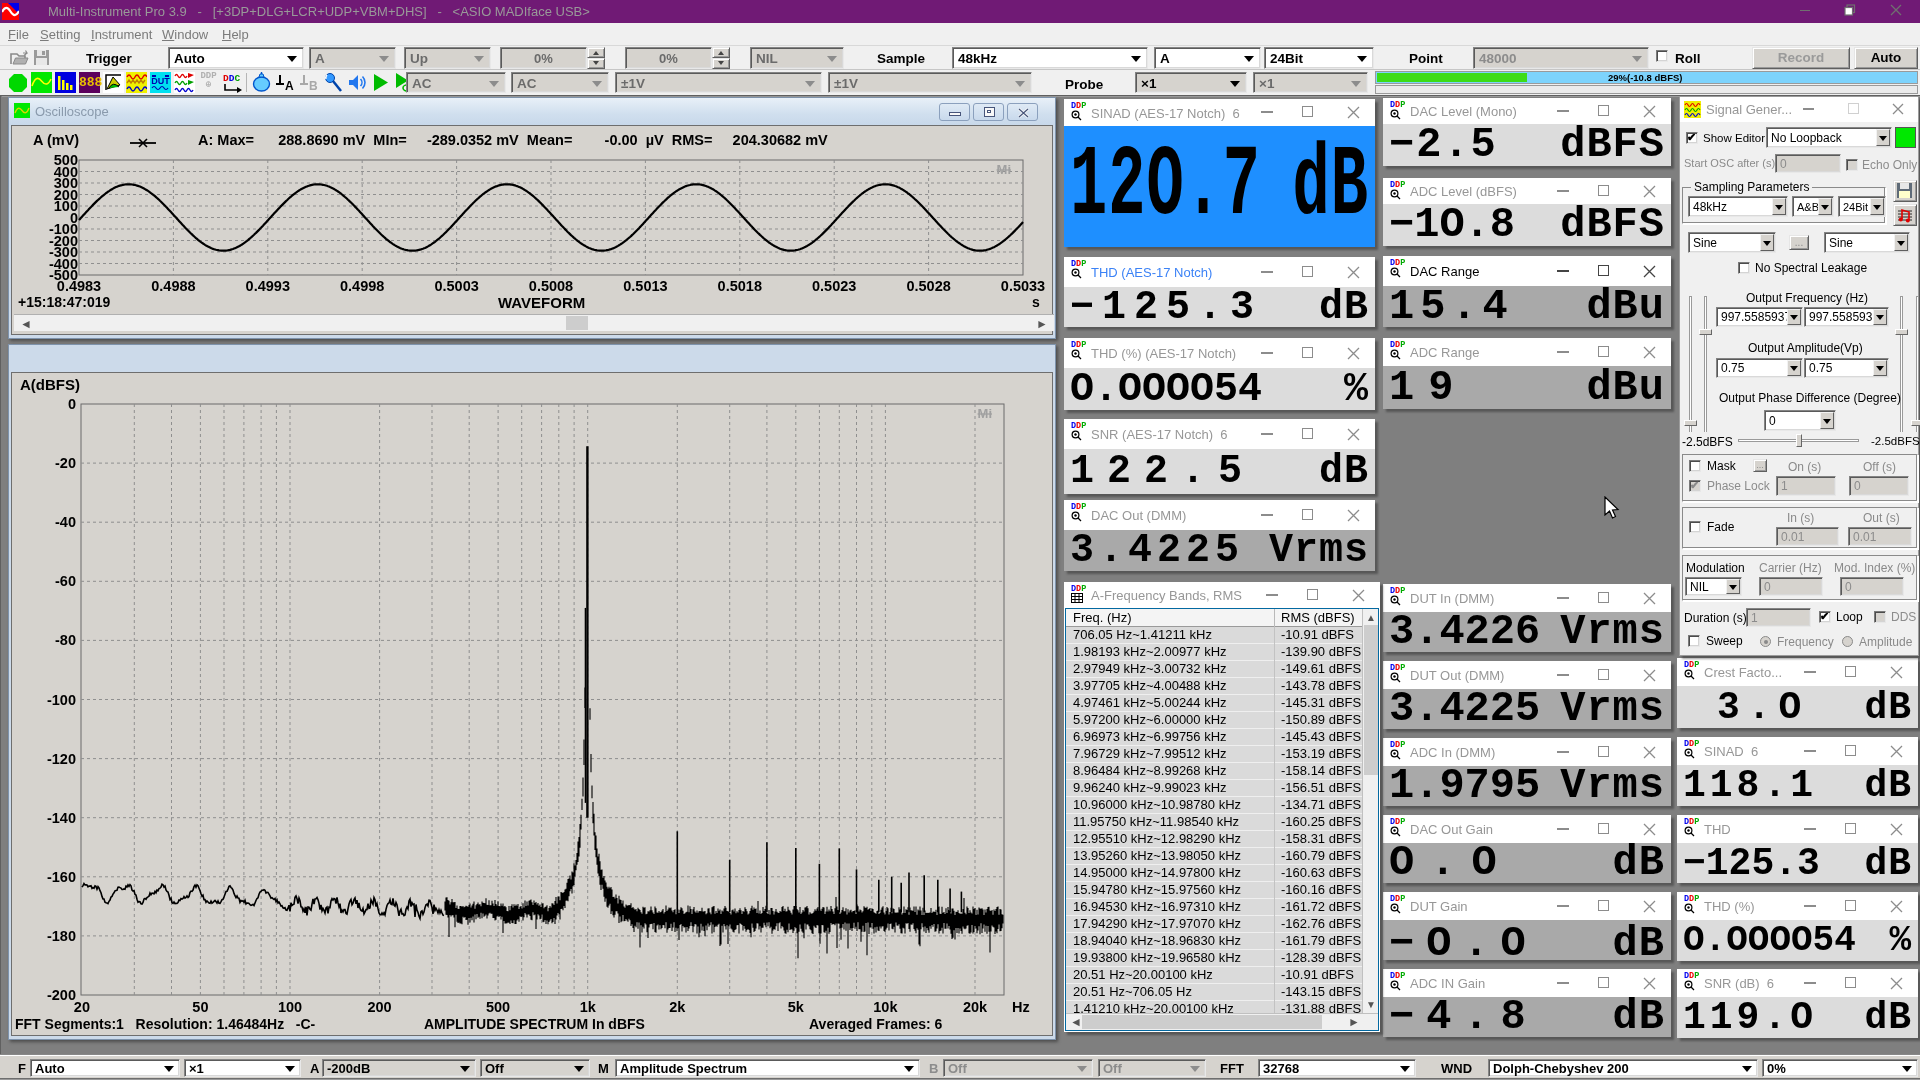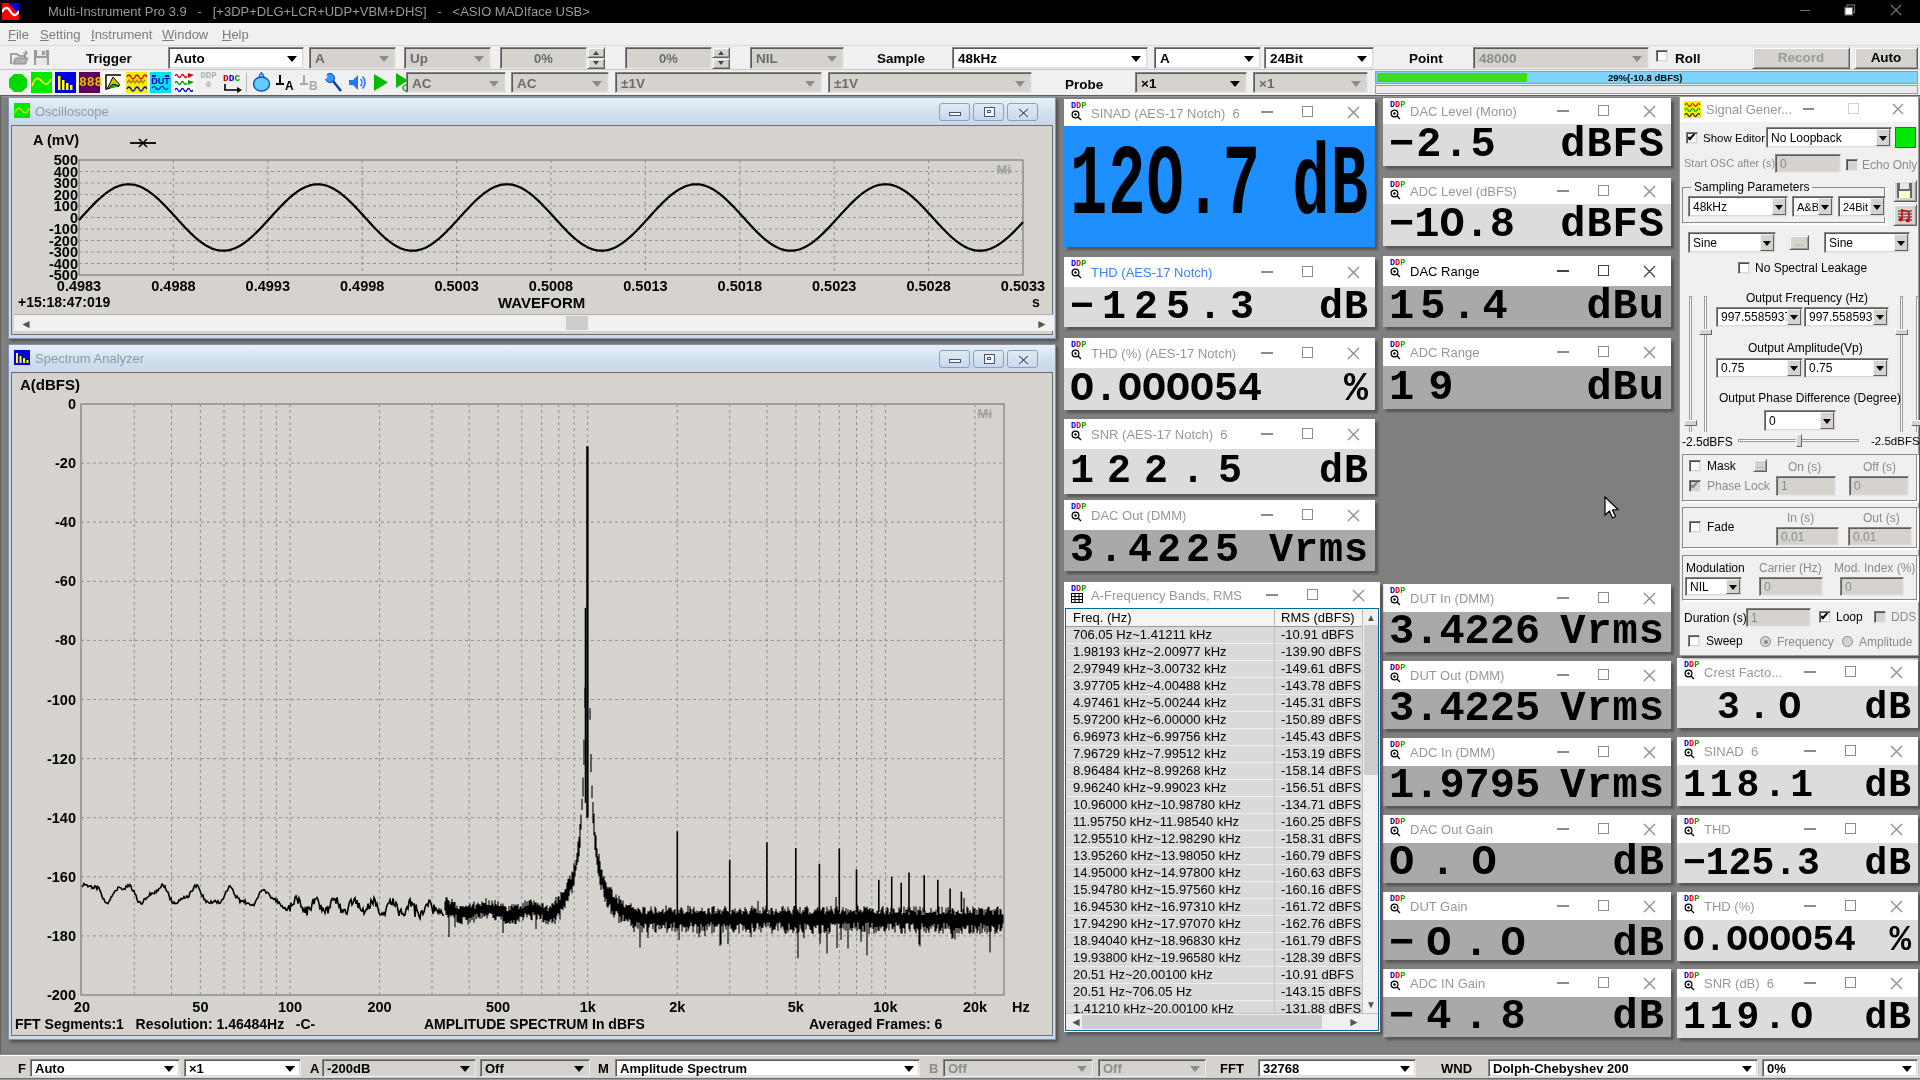--- a/index.html
+++ b/index.html
@@ -26,21 +26,21 @@
 .ptxt{position:absolute;left:27px;top:50%;transform:translateY(-50%);white-space:nowrap}
 .pval{position:absolute;left:0;right:0;bottom:0;font-family:"Liberation Mono",monospace;font-weight:bold;color:#000;overflow:hidden}
 .pfit{position:absolute;left:0;right:0;top:0;bottom:0;display:flex;align-items:center;justify-content:space-between;white-space:pre}
 .pmin{position:absolute;width:12px;height:2px;background:#8c8c8c}
 .psq{position:absolute;width:11px;height:11px;border:1.5px solid #8c8c8c}
 .ddp{position:absolute;left:7px;top:4px;width:18px;height:18px;font-size:8.5px;font-weight:bold;line-height:7px;font-family:"Liberation Mono",monospace}
 .gtxt{color:#8a8a8a}
 .lbl{position:absolute;white-space:nowrap}
 .grp{position:absolute;border:1px solid;border-color:#8a8a8a #fff #fff #8a8a8a;box-shadow:inset -1px -1px 0 #8a8a8a, 1px 1px 0 #fff}
 </style></head><body>
-<div class="abs" style="left:0;top:0;width:1920px;height:23px;background:#000000">
+<div class="abs" style="left:0;top:0;width:1920px;height:23px;background:#701a75">
 <svg class="abs" style="left:2px;top:3px" width="17" height="17" viewBox="0 0 17 17">
       <rect x="0" y="0" width="17" height="17" fill="#ff0000"></rect>
       <path d="M6 0 H17 V11 L6 0 Z" fill="#0000ee"></path>
       <path d="M0 9 Q4 1 8.5 8.5 Q13 16 17 8" stroke="#fff" stroke-width="2.2" fill="none"></path>
     </svg>
 <div class="abs" style="left:48px;top:4px;font-size:13px;color:#999">Multi-Instrument Pro 3.9&nbsp;&nbsp;&nbsp;-&nbsp;&nbsp;&nbsp;[+3DP+DLG+LCR+UDP+VBM+DHS]&nbsp;&nbsp;&nbsp;-&nbsp;&nbsp;&nbsp;&lt;ASIO MADIface USB&gt;</div>
 <div class="abs" style="left:1800px;top:10px;width:10px;height:1.4px;background:#707070"></div>
 <svg class="abs" style="left:1844px;top:4px" width="12" height="12">
       <rect x="3" y="1" width="7.5" height="7.5" fill="none" stroke="#707070" stroke-width="1.2"></rect>
       <rect x="1" y="3.5" width="7.5" height="7.5" fill="#fff" stroke="#707070" stroke-width="1.2"></rect>
@@ -258,20 +258,21 @@
           <path d="M2 2 L11 10 M11 2 L2 10" stroke="#47557a" stroke-width="1.2"></path>
         </svg>
 </div>
 </div>
 <div class="abs" style="left:2px;top:27px;width:1042px;height:210px;background:#d6d3ce;border:1px solid #6e6e6e">
 <div class="abs b" style="left:21px;top:6px;font-size:14.5px">A (mV)</div>
 <svg class="abs" style="left:118px;top:12px" width="26" height="10">
         <path d="M0 5 L26 5" stroke="#000" stroke-width="1.8"></path>
         <path d="M9 1 L17 9 M17 1 L9 9" stroke="#000" stroke-width="1.6"></path>
       </svg>
+<div class="abs b" style="left:186px;top:6px;font-size:14.5px;white-space:pre">A: Max=      288.8690 mV  MIn=     -289.0352 mV  Mean=        -0.00  µV  RMS=     204.30682 mV</div>
 <svg class="abs" style="left:0;top:0" width="1040" height="186">
         <rect x="67" y="34" width="944" height="115" fill="none" stroke="#6b6b6b"></rect>
         <line x1="67" y1="45.5" x2="1011" y2="45.5" stroke="#8f8f8f" stroke-dasharray="3,3"></line>
         <line x1="67" y1="57.0" x2="1011" y2="57.0" stroke="#8f8f8f" stroke-dasharray="3,3"></line>
         <line x1="67" y1="68.5" x2="1011" y2="68.5" stroke="#8f8f8f" stroke-dasharray="3,3"></line>
         <line x1="67" y1="80.0" x2="1011" y2="80.0" stroke="#8f8f8f" stroke-dasharray="3,3"></line>
         <line x1="67" y1="91.5" x2="1011" y2="91.5" stroke="#8f8f8f" stroke-dasharray="3,3"></line>
         <line x1="67" y1="103.0" x2="1011" y2="103.0" stroke="#8f8f8f" stroke-dasharray="3,3"></line>
         <line x1="67" y1="114.5" x2="1011" y2="114.5" stroke="#8f8f8f" stroke-dasharray="3,3"></line>
         <line x1="67" y1="126.0" x2="1011" y2="126.0" stroke="#8f8f8f" stroke-dasharray="3,3"></line>
@@ -314,43 +315,20 @@
 <div class="abs b" style="left:486px;top:168px;font-size:15px">WAVEFORM</div>
 <div class="abs b" style="left:1020px;top:168px;font-size:14px">s</div>
 <div class="abs" style="left:2px;top:188px;width:1040px;height:17px;background:#f0f0f0;border-top:1px solid #b0b0b0">
         <div class="abs" style="left:6px;top:2px;font-size:12px;color:#555">◄</div>
         <div class="abs" style="right:6px;top:2px;font-size:12px;color:#555">►</div>
         <div class="abs" style="left:552px;top:1px;width:22px;height:14px;background:#cdcdcd"></div>
       </div>
 </div>
   </div>
 <div class="abs" style="left:8px;top:344px;width:1048px;height:696px;background:#ccdaea;border:1px solid #7e93ac;box-shadow:2px 2px 3px rgba(30,30,30,.5)">
-<div class="abs" style="left:0;top:0;width:1046px;height:27px;background:linear-gradient(#e8f0f8,#d0dfee 60%,#c8d8ea)">
-<svg class="abs" style="left:5px;top:5px" width="16" height="15">
-        <rect width="16" height="15" fill="#0000d8"></rect>
-        <rect x="2" y="3" width="2" height="10" fill="#ffff00"></rect>
-        <rect x="5.5" y="6" width="2" height="7" fill="#ffff00"></rect>
-        <rect x="9" y="8" width="2" height="5" fill="#ffff00"></rect>
-        <rect x="12.5" y="10" width="2" height="3" fill="#ffff00"></rect>
-      </svg>
-<div class="abs" style="left:26px;top:6px;font-size:13px;color:#8a9aac">Spectrum Analyzer</div>
-<div class="abs" style="left:930px;top:5px;width:31px;height:18px;border:1px solid #8ba0bd;border-radius:3px;background:linear-gradient(#dfeaf5,#c8d9ec)">
-<div class="abs" style="left:9px;top:8px;width:12px;height:4px;background:#f8f8f8;border:1px solid #47557a"></div>
-</div>
-<div class="abs" style="left:964px;top:5px;width:31px;height:18px;border:1px solid #8ba0bd;border-radius:3px;background:linear-gradient(#dfeaf5,#c8d9ec)">
-<div class="abs" style="left:10px;top:3px;width:11px;height:10px;background:#f8f8f8;border:1.5px solid #47557a"></div>
-        <div class="abs" style="left:13px;top:6px;width:4px;height:3px;border:1.5px solid #47557a;background:#fff"></div>
-</div>
-<div class="abs" style="left:998px;top:5px;width:31px;height:18px;border:1px solid #8ba0bd;border-radius:3px;background:linear-gradient(#dfeaf5,#c8d9ec)">
-<svg class="abs" style="left:9px;top:3px" width="13" height="12">
-          <path d="M2 2 L11 10 M11 2 L2 10" stroke="#f8f8f8" stroke-width="3"></path>
-          <path d="M2 2 L11 10 M11 2 L2 10" stroke="#47557a" stroke-width="1.2"></path>
-        </svg>
-</div>
-</div>
 <div class="abs" style="left:2px;top:27px;width:1042px;height:664px;background:#d6d3ce;border:1px solid #6e6e6e">
 <div class="abs b" style="left:8px;top:3px;font-size:15px">A(dBFS)</div>
 <svg class="abs" style="left:0;top:0" width="1040" height="660">
         <rect x="69" y="31" width="923" height="591" fill="none" stroke="#6b6b6b"></rect>
         <line x1="69" y1="90.1" x2="992" y2="90.1" stroke="#8f8f8f" stroke-dasharray="3,3"></line>
         <line x1="69" y1="149.2" x2="992" y2="149.2" stroke="#8f8f8f" stroke-dasharray="3,3"></line>
         <line x1="69" y1="208.3" x2="992" y2="208.3" stroke="#8f8f8f" stroke-dasharray="3,3"></line>
         <line x1="69" y1="267.4" x2="992" y2="267.4" stroke="#8f8f8f" stroke-dasharray="3,3"></line>
         <line x1="69" y1="326.5" x2="992" y2="326.5" stroke="#8f8f8f" stroke-dasharray="3,3"></line>
         <line x1="69" y1="385.6" x2="992" y2="385.6" stroke="#8f8f8f" stroke-dasharray="3,3"></line>

